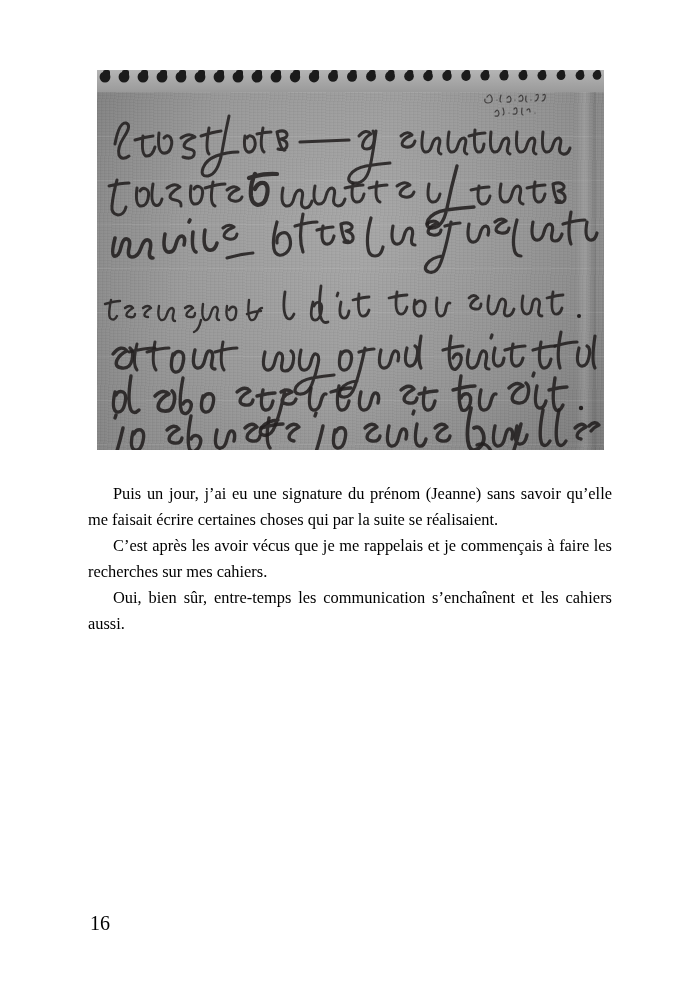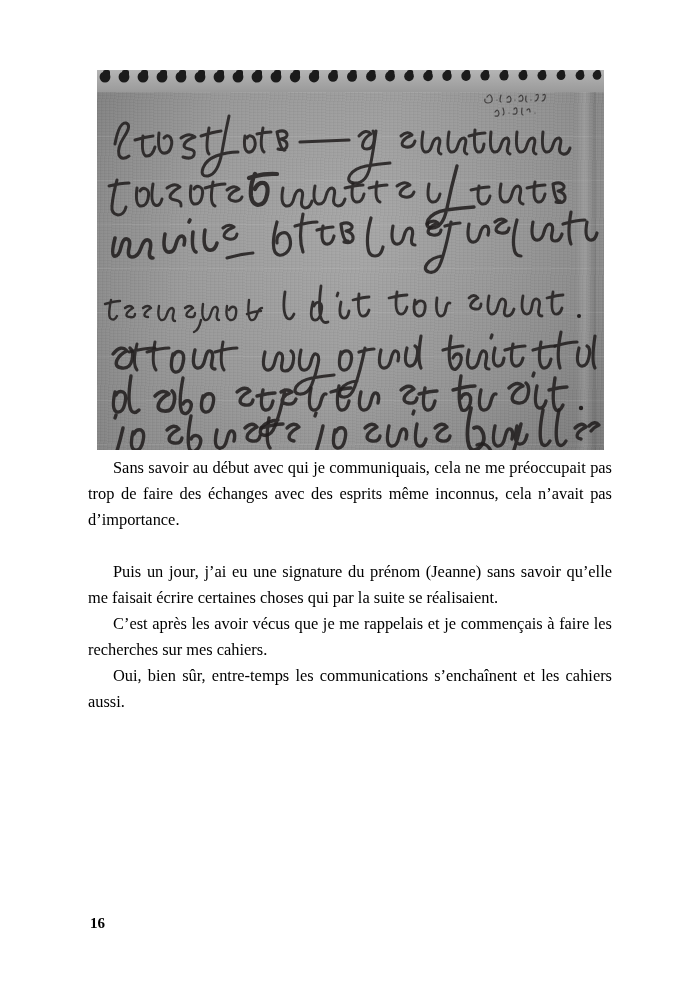--- a/index.html
+++ b/index.html
@@ -130,23 +130,22 @@
     line-height: 26px;
     hyphens: none;
   }
   .para-group + .para-group { margin-top: 26px; }
 
   
   .folio {
     position: absolute;
     left: 90px;
     top: 913px;
-    font-size: 15px;
+    font-size: 20px;
     line-height: 20px;
-    font-weight: bold;
   }
 </style>
 </head>
 <body>
 
 <div class="page">
 
   <div class="figure">
     <div class="figure-photo">
 
@@ -421,26 +420,25 @@
           <path d="M404 424 q34 -12 62 -2 q22 8 40 -10" stroke-width="3.4"></path>
         </g>
       </svg>
 
     </div>
   </div>
 
   <div class="body-text">
 
     <div class="para-group">
-      <p class="para">Sans savoir au début avec qui je communiquais, cela ne me préoccupait pas trop de faire des échanges avec des esprits même inconnus, cela n’avait pas d’importance.</p>
     </div>
 
     <div class="para-group">
       <p class="para">Puis un jour, j’ai eu une signature du prénom (Jeanne) sans savoir qu’elle me faisait écrire certaines choses qui par la suite se réalisaient.</p>
       <p class="para">C’est après les avoir vécus que je me rappelais et je commençais à faire les recherches sur mes cahiers.</p>
-      <p class="para">Oui, bien sûr, entre-temps les communications s’enchaînent et les cahiers aussi.</p>
+      <p class="para">Oui, bien sûr, entre-temps les communication s’enchaînent et les cahiers aussi.</p>
     </div>
 
   </div>
 
   <div class="folio">16</div>
 
 </div>
 
 </body></html>

